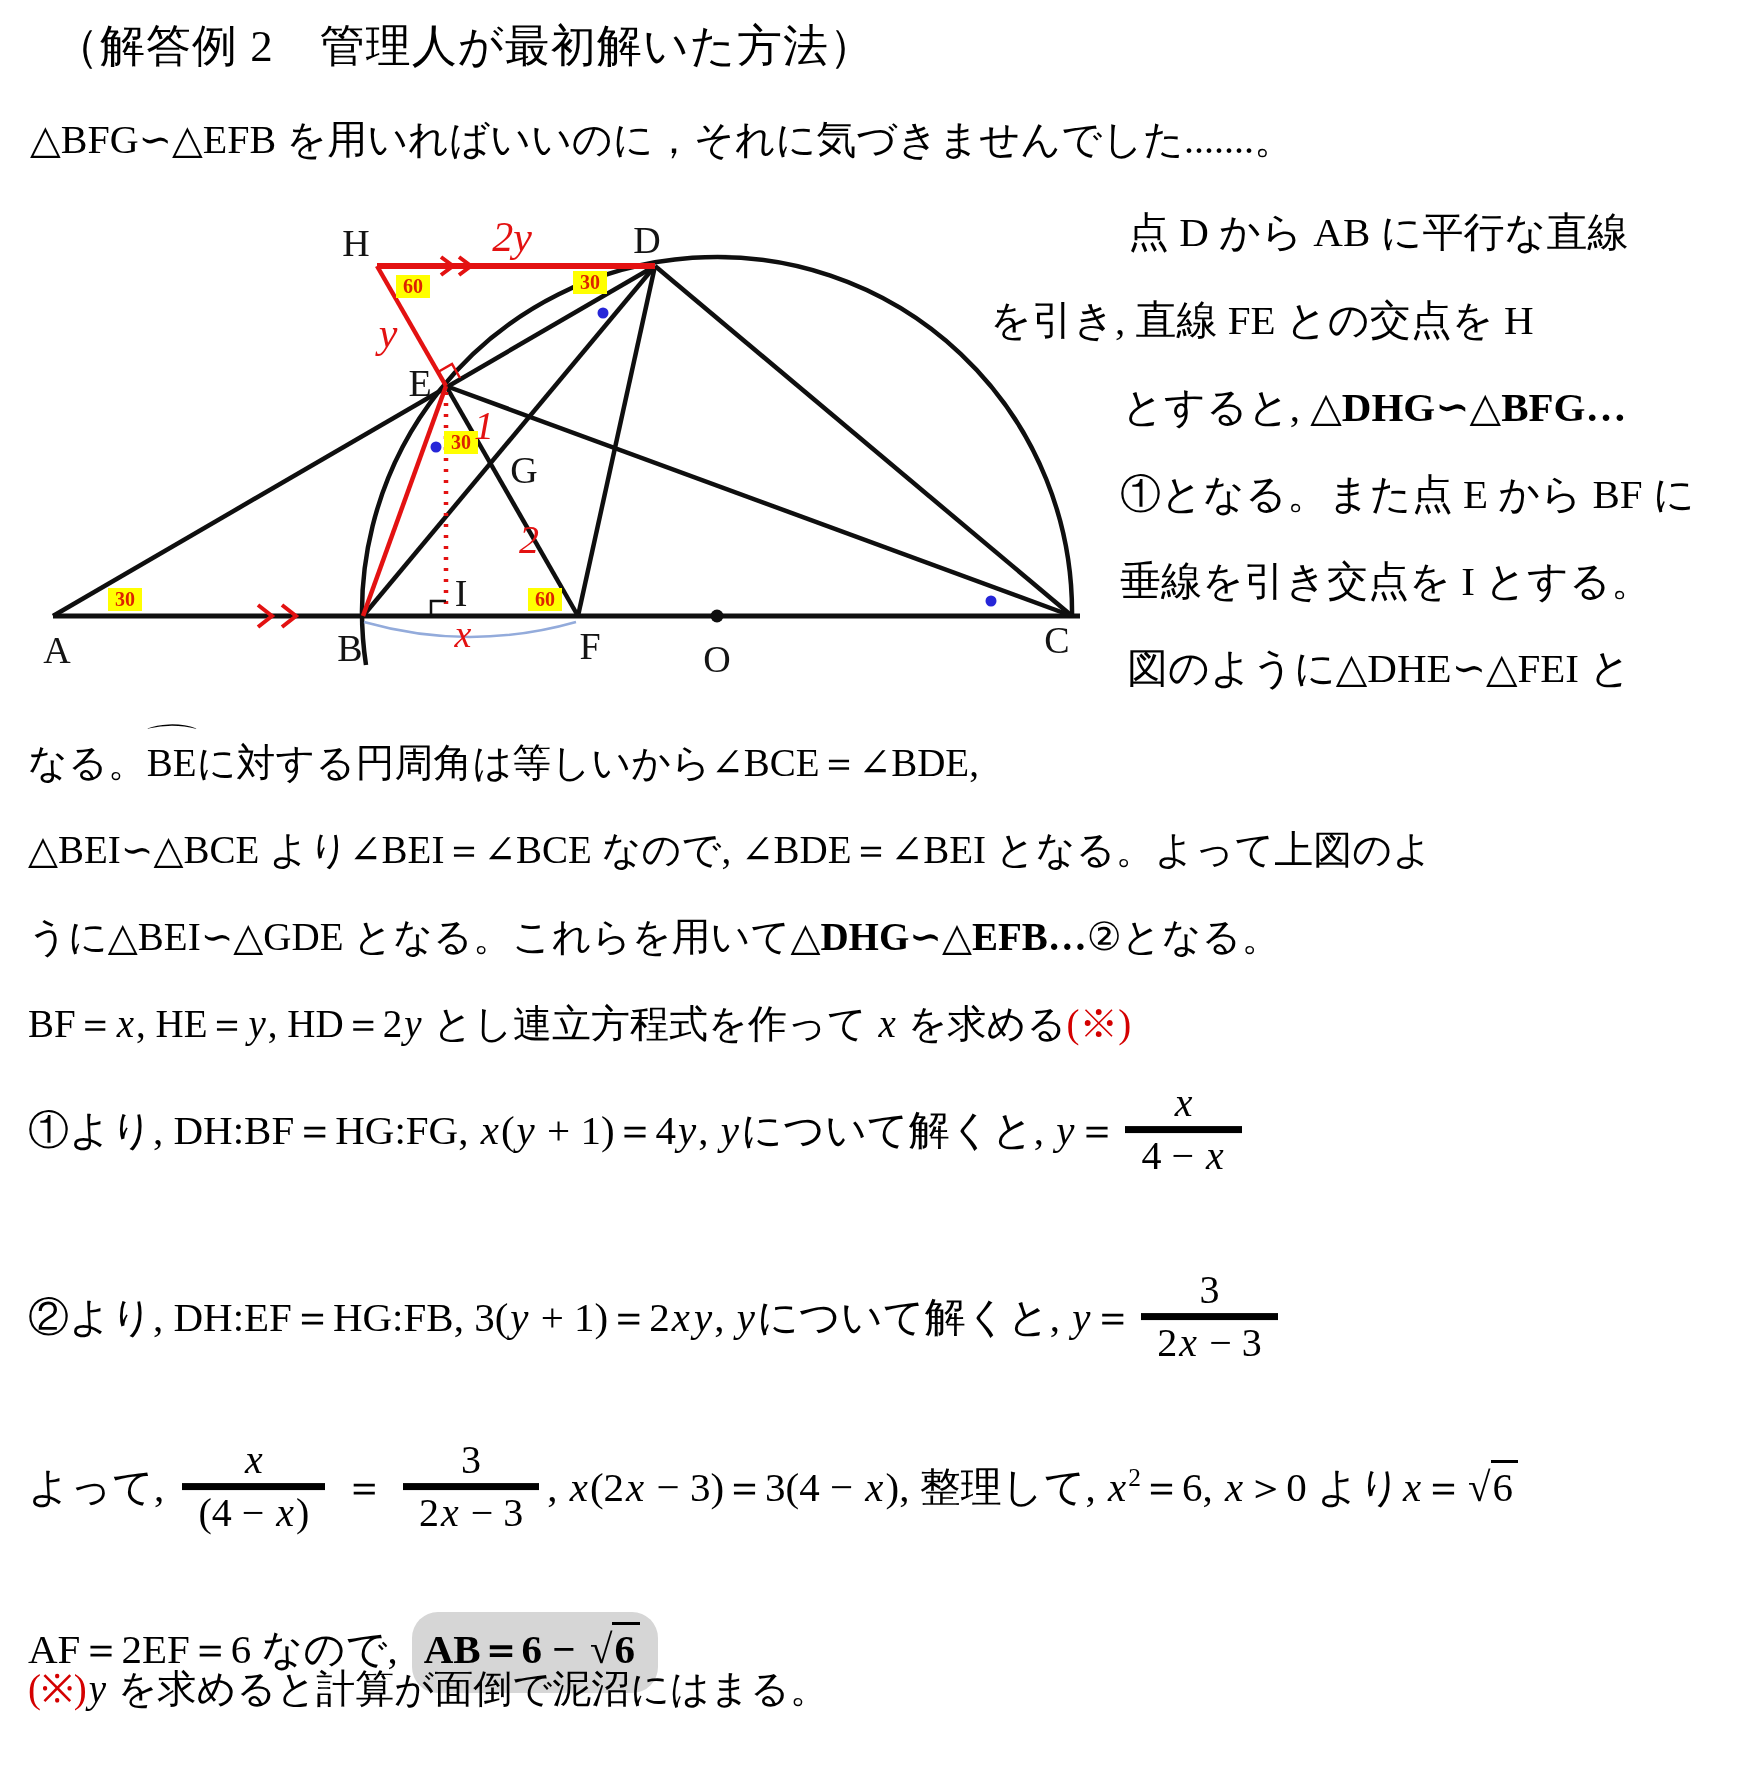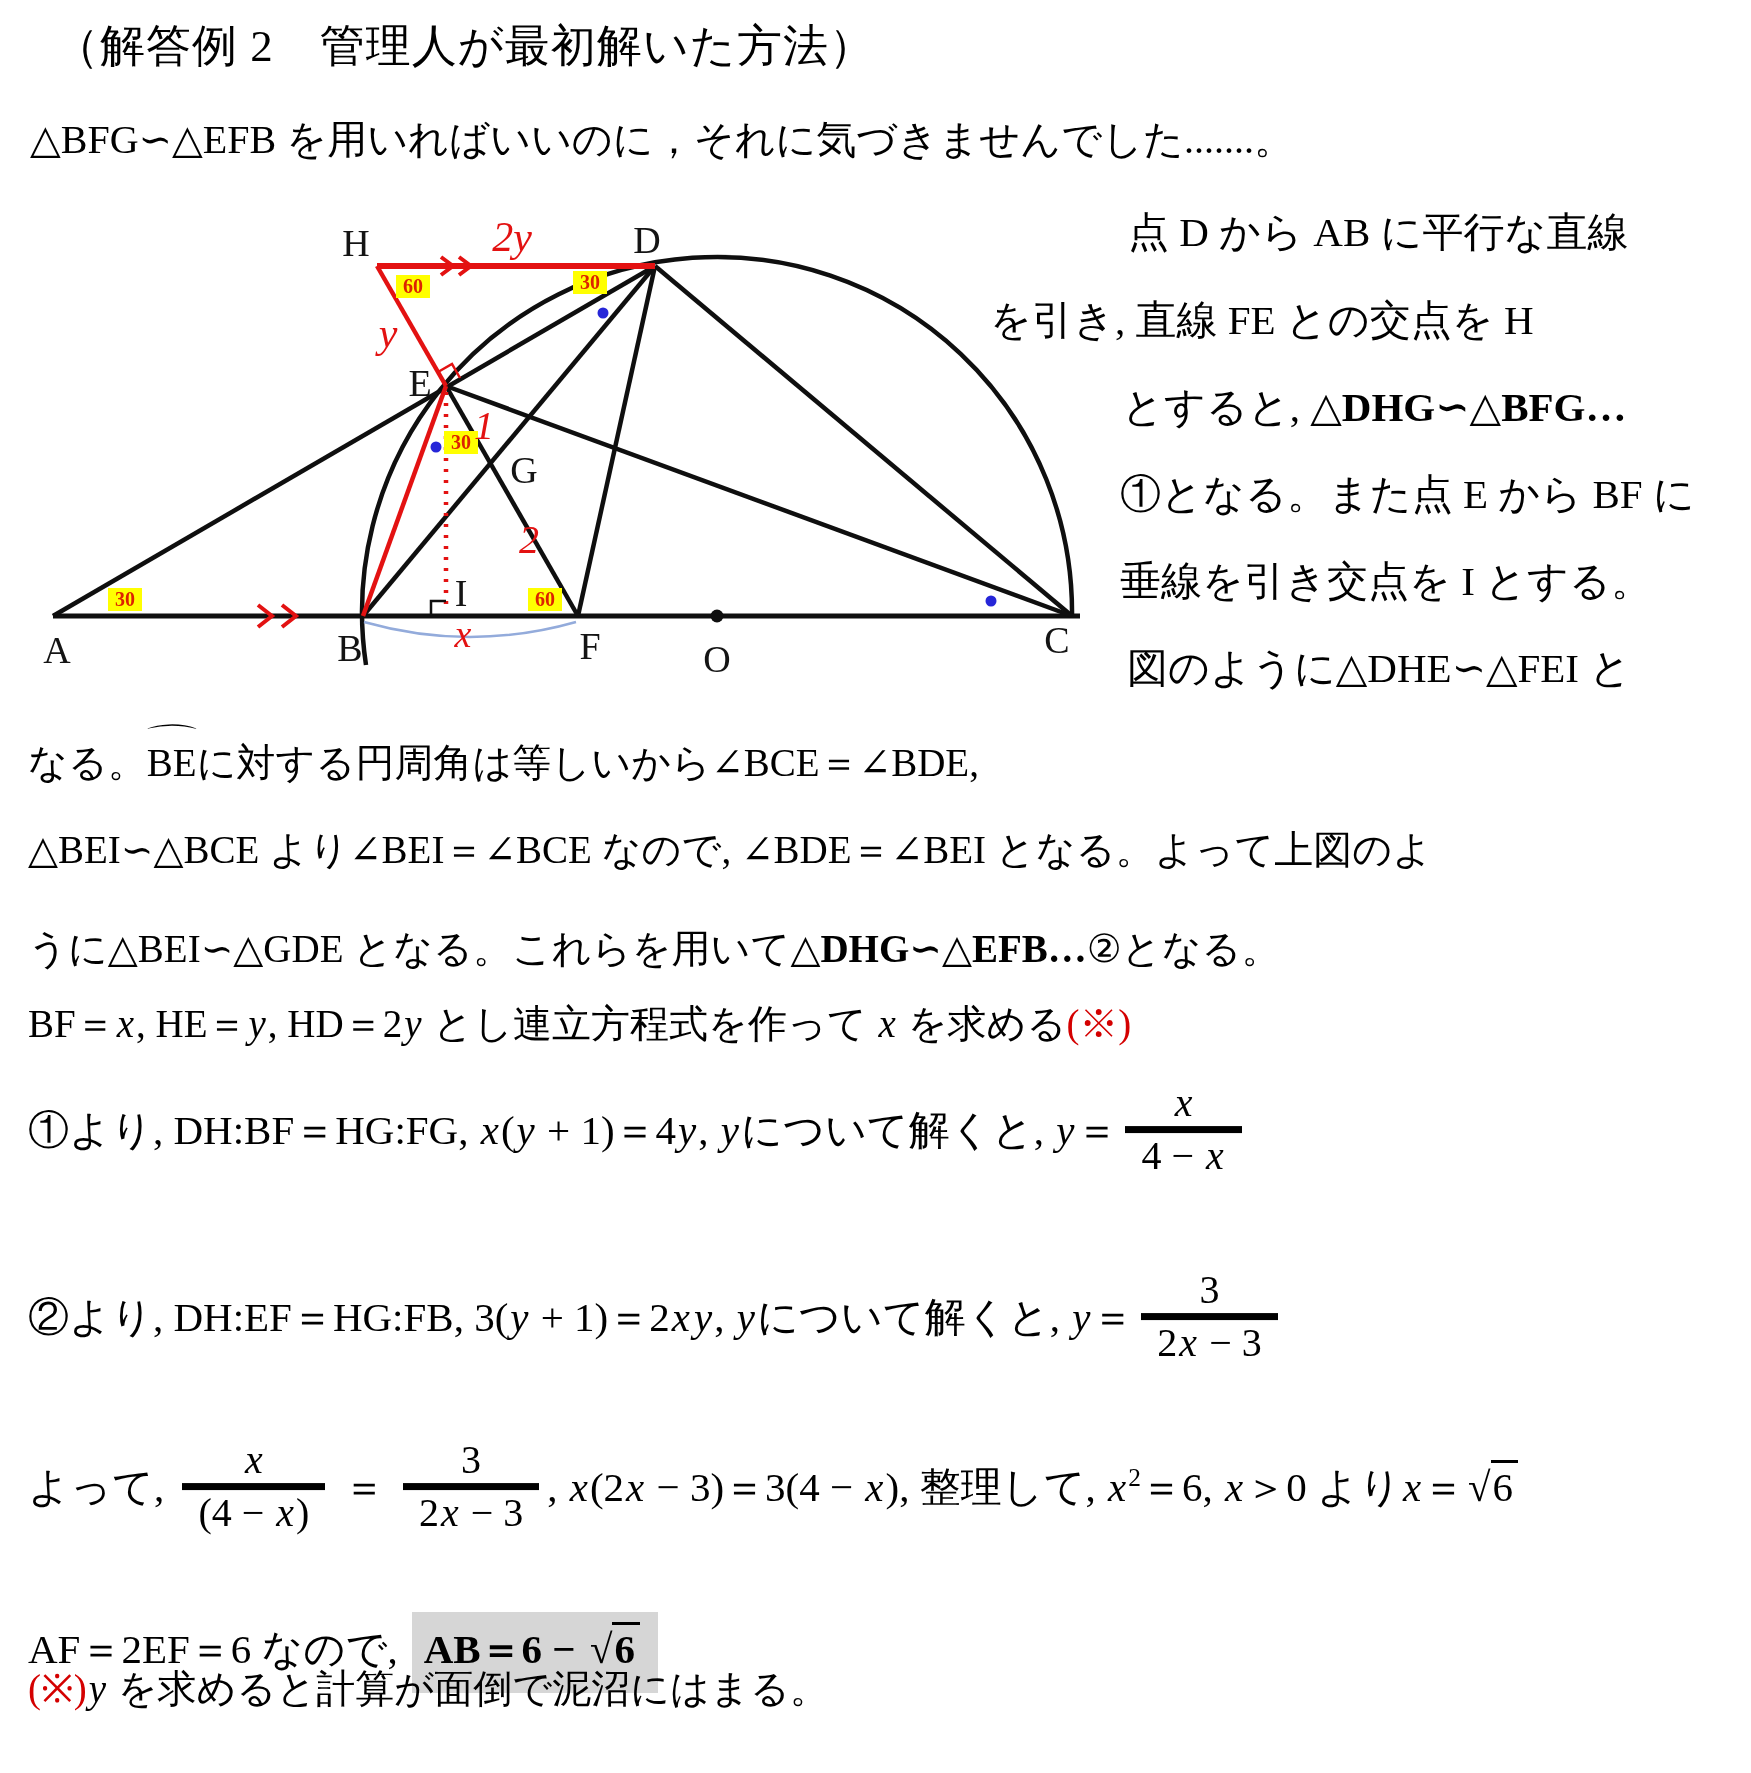--- a/index.html
+++ b/index.html
@@ -19,21 +19,21 @@
   .frac{display:inline-flex;flex-direction:column;align-items:center;vertical-align:middle;
         margin:0 8px;transform:translateY(-0.12em);}
   .frac .num,.frac .den{padding:2px 16px;line-height:1.05;font-size:40px;text-align:center;white-space:pre;}
   .frac .bar{align-self:stretch;height:7px;background:#000;}
   .sqrt{white-space:nowrap;}
   .sqrt .sign{font-style:normal;padding-left:4px;}
   .sqrt .rad{border-top:3px solid currentColor;padding:1px 5px 0 2px;}
   .arcwrap{position:relative;display:inline-block;}
   .arcwrap .arcsym{position:absolute;left:50%;top:-0.58em;transform:translateX(-50%) scaleX(2.1);
                    font-size:0.72em;line-height:1;}
-  .hl{background:#d6d6d6;font-weight:bold;display:inline-block;padding:10px 18px 16px 12px;margin-left:14px;}
+  .hl{background:#d6d6d6;font-weight:bold;display:inline-block;padding:10px 18px 16px 12px;margin-left:14px;border-radius:26px;}
   svg text{font-family:"Liberation Serif","DejaVu Serif",serif;}
   .pt-label{font-size:38px;fill:#141414;}
   .red-label{font-size:42px;fill:#e31212;font-style:italic;}
   .badge-text{font-size:20px;font-weight:bold;fill:#dd2200;}
 </style>
 </head>
 <body>
 
 <div class="page">
 
@@ -112,21 +112,21 @@
 
   <div class="abs side-line" style="left:1128px;top:205px;"><span class="seg">点 D から AB に平行な直線</span></div>
   <div class="abs side-line" style="left:990px;top:293px;"><span class="seg">を引き, 直線 FE との交点を H</span></div>
   <div class="abs side-line" style="left:1122px;top:380px;"><span class="seg">とすると, </span><span class="seg seg-b">△DHG∽△BFG…</span></div>
   <div class="abs side-line" style="left:1120px;top:467px;"><span class="seg">①となる。また点 E から BF に</span></div>
   <div class="abs side-line" style="left:1120px;top:554px;"><span class="seg">垂線を引き交点を I とする。</span></div>
   <div class="abs side-line" style="left:1127px;top:641px;"><span class="seg">図のように△DHE∽△FEI と</span></div>
 
   <div class="abs body-line" style="left:28px;top:736px;"><span class="seg">なる。</span><span class="arcwrap"><span class="arcsym">⌒</span><span class="seg">BE</span></span><span class="seg">に対する円周角は等しいから∠BCE＝∠BDE,</span></div>
   <div class="abs body-line" style="left:28px;top:823px;"><span class="seg">△BEI∽△BCE より∠BEI＝∠BCE なので, ∠BDE＝∠BEI となる。よって上図のよ</span></div>
-  <div class="abs body-line" style="left:28px;top:910px;margin-top:12px;"><span class="seg">うに△BEI∽△GDE となる。これらを用いて</span><span class="seg seg-b">△DHG∽△EFB…</span><span class="seg">②となる。</span></div>
+  <div class="abs body-line" style="left:28px;top:910px;"><span class="seg">うに△BEI∽△GDE となる。これらを用いて</span><span class="seg seg-b">△DHG∽△EFB…</span><span class="seg">②となる。</span></div>
   <div class="abs body-line" style="left:28px;top:997px;"><span class="seg">BF＝</span><span class="seg seg-i">x</span><span class="seg">, HE＝</span><span class="seg seg-i">y</span><span class="seg">, HD＝2</span><span class="seg seg-i">y</span><span class="seg"> とし連立方程式を作って </span><span class="seg seg-i">x</span><span class="seg"> を求める</span><span class="seg seg-r">(※)</span></div>
 
   <div class="abs eq-line" style="left:28px;top:1085px;"><span class="seg">①より, DH:BF＝HG:FG, </span><span class="seg seg-i">x</span><span class="seg">(</span><span class="seg seg-i">y</span><span class="seg"> + 1)＝4</span><span class="seg seg-i">y</span><span class="seg">, </span><span class="seg seg-i">y</span><span class="seg">について解くと, </span><span class="seg seg-i">y</span><span class="seg">＝</span><span class="frac">
         <span class="num"><span class="seg seg-i">x</span></span>
         <span class="bar"></span>
         <span class="den"><span class="seg">4 − </span><span class="seg seg-i">x</span></span>
       </span></div>
   <div class="abs eq-line" style="left:28px;top:1272px;"><span class="seg">②より, DH:EF＝HG:FB, 3(</span><span class="seg seg-i">y</span><span class="seg"> + 1)＝2</span><span class="seg seg-i">x</span><span class="seg seg-i">y</span><span class="seg">, </span><span class="seg seg-i">y</span><span class="seg">について解くと, </span><span class="seg seg-i">y</span><span class="seg">＝</span><span class="frac">
         <span class="num"><span class="seg">3</span></span>
         <span class="bar"></span>

